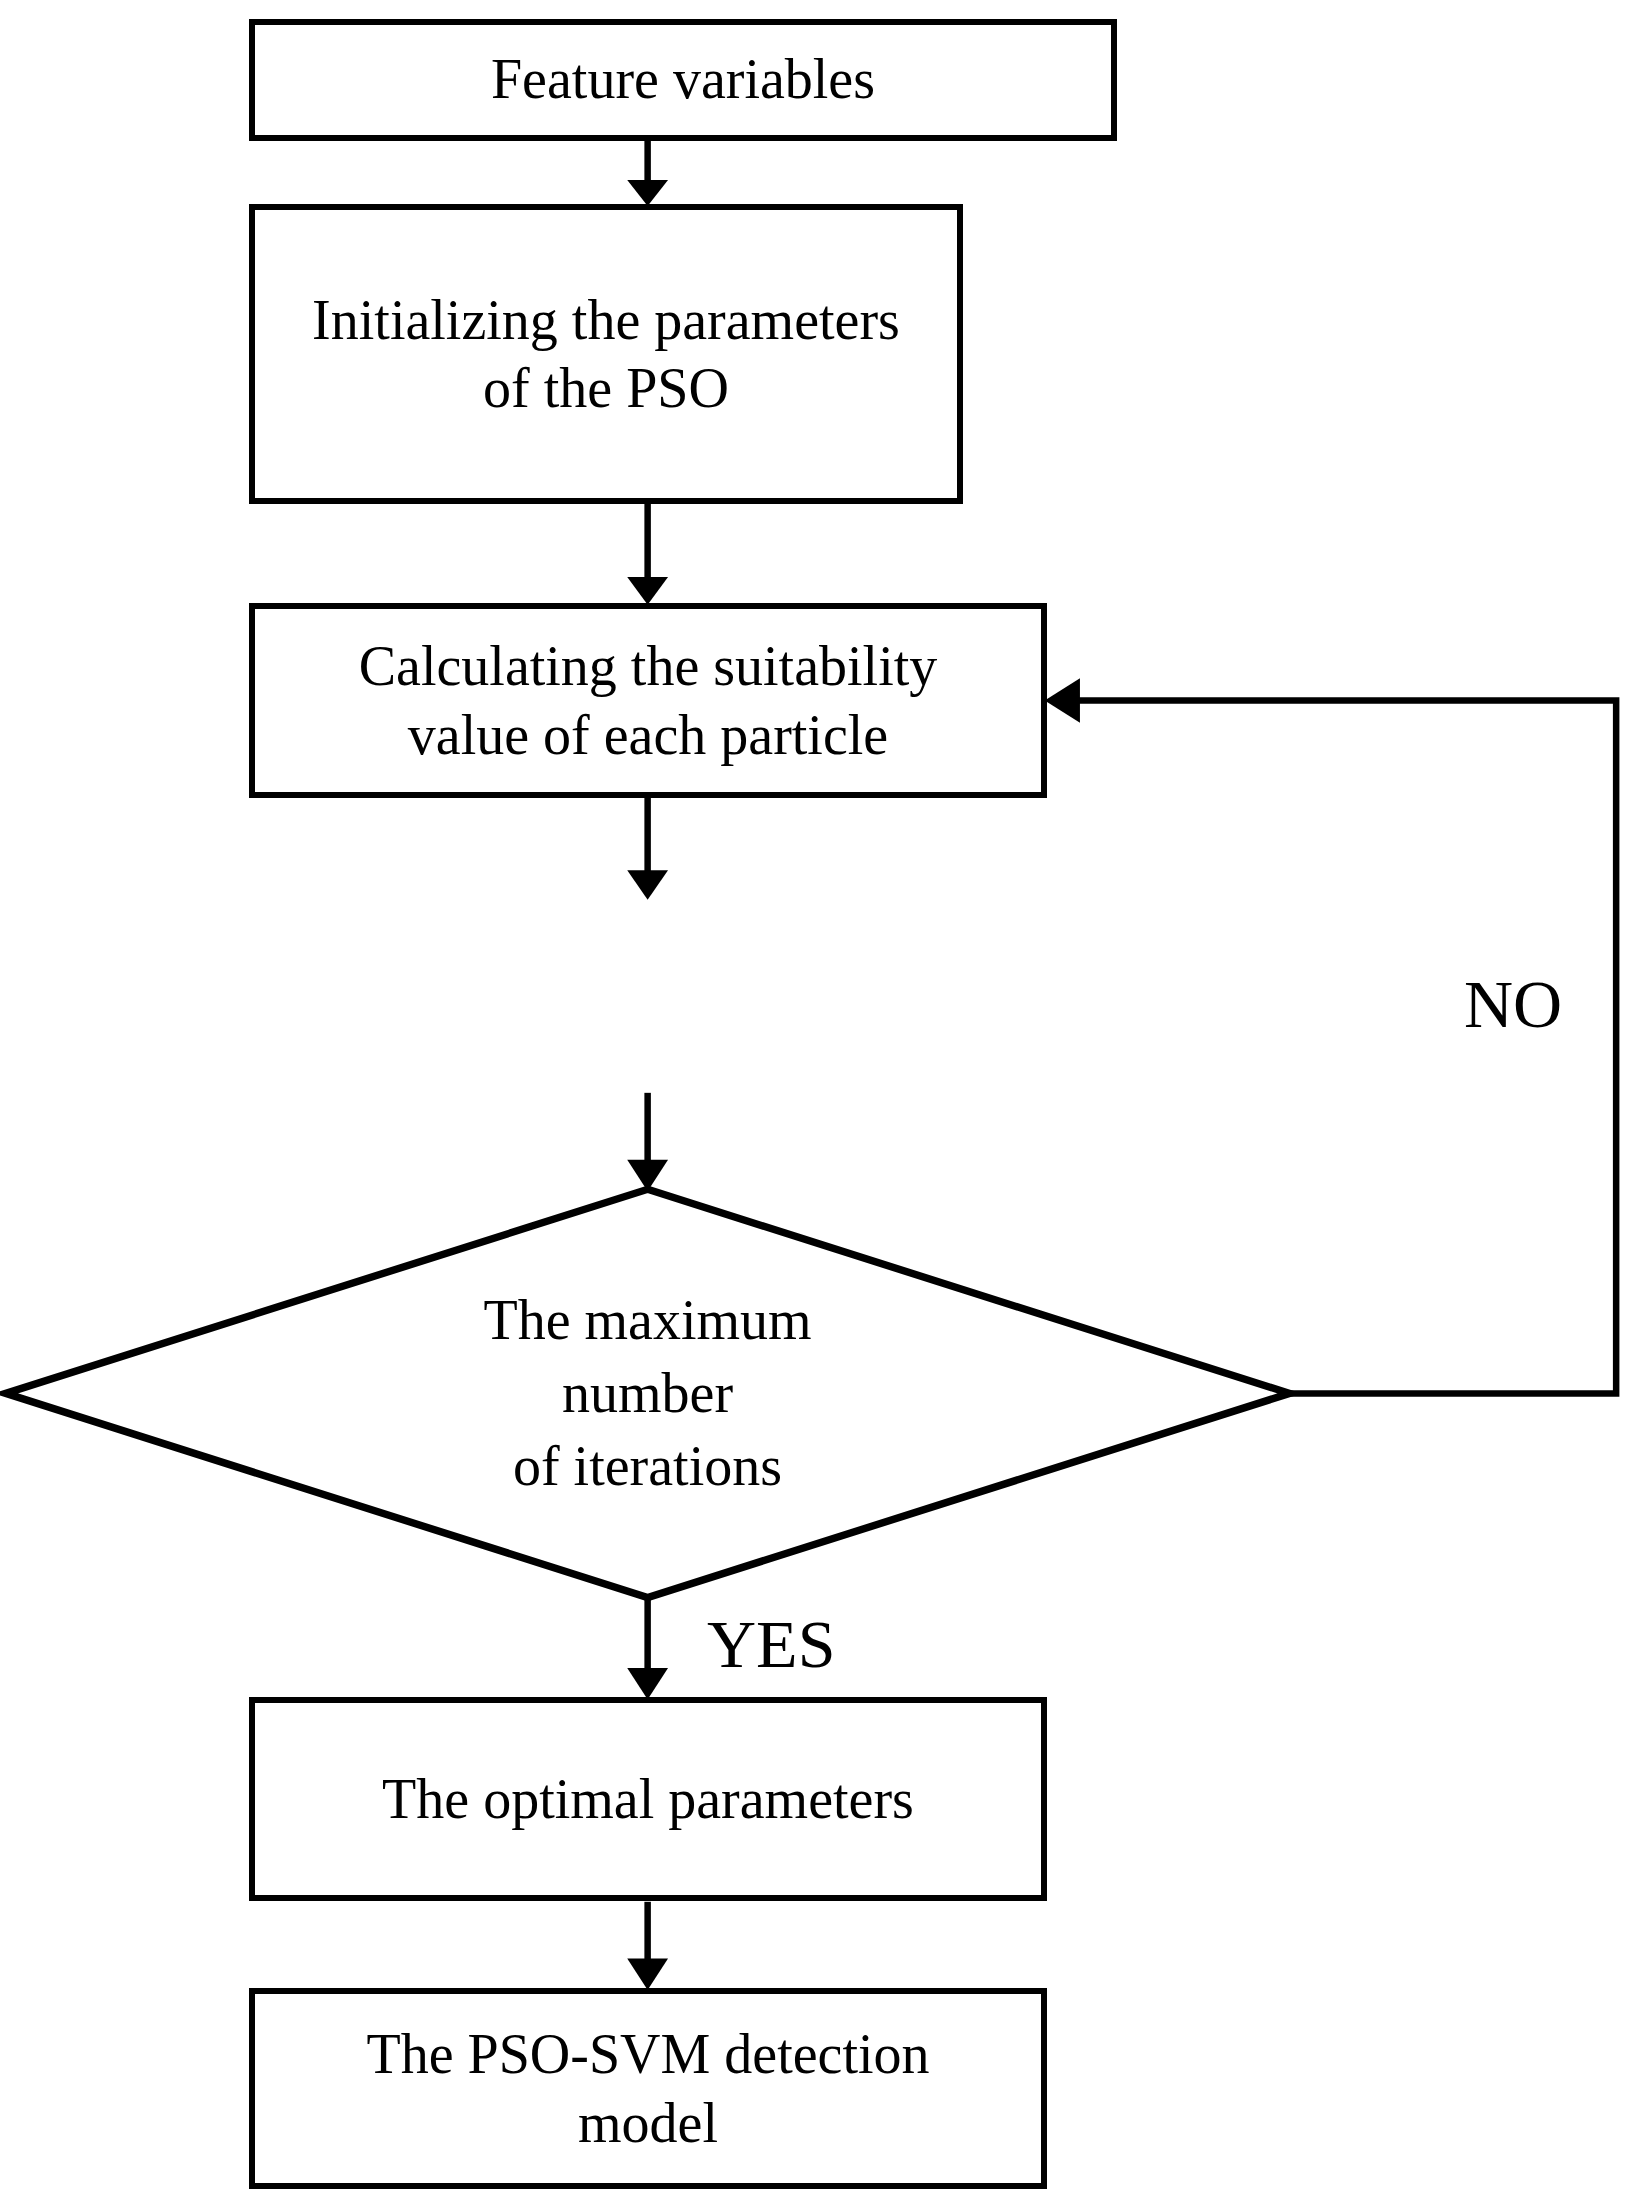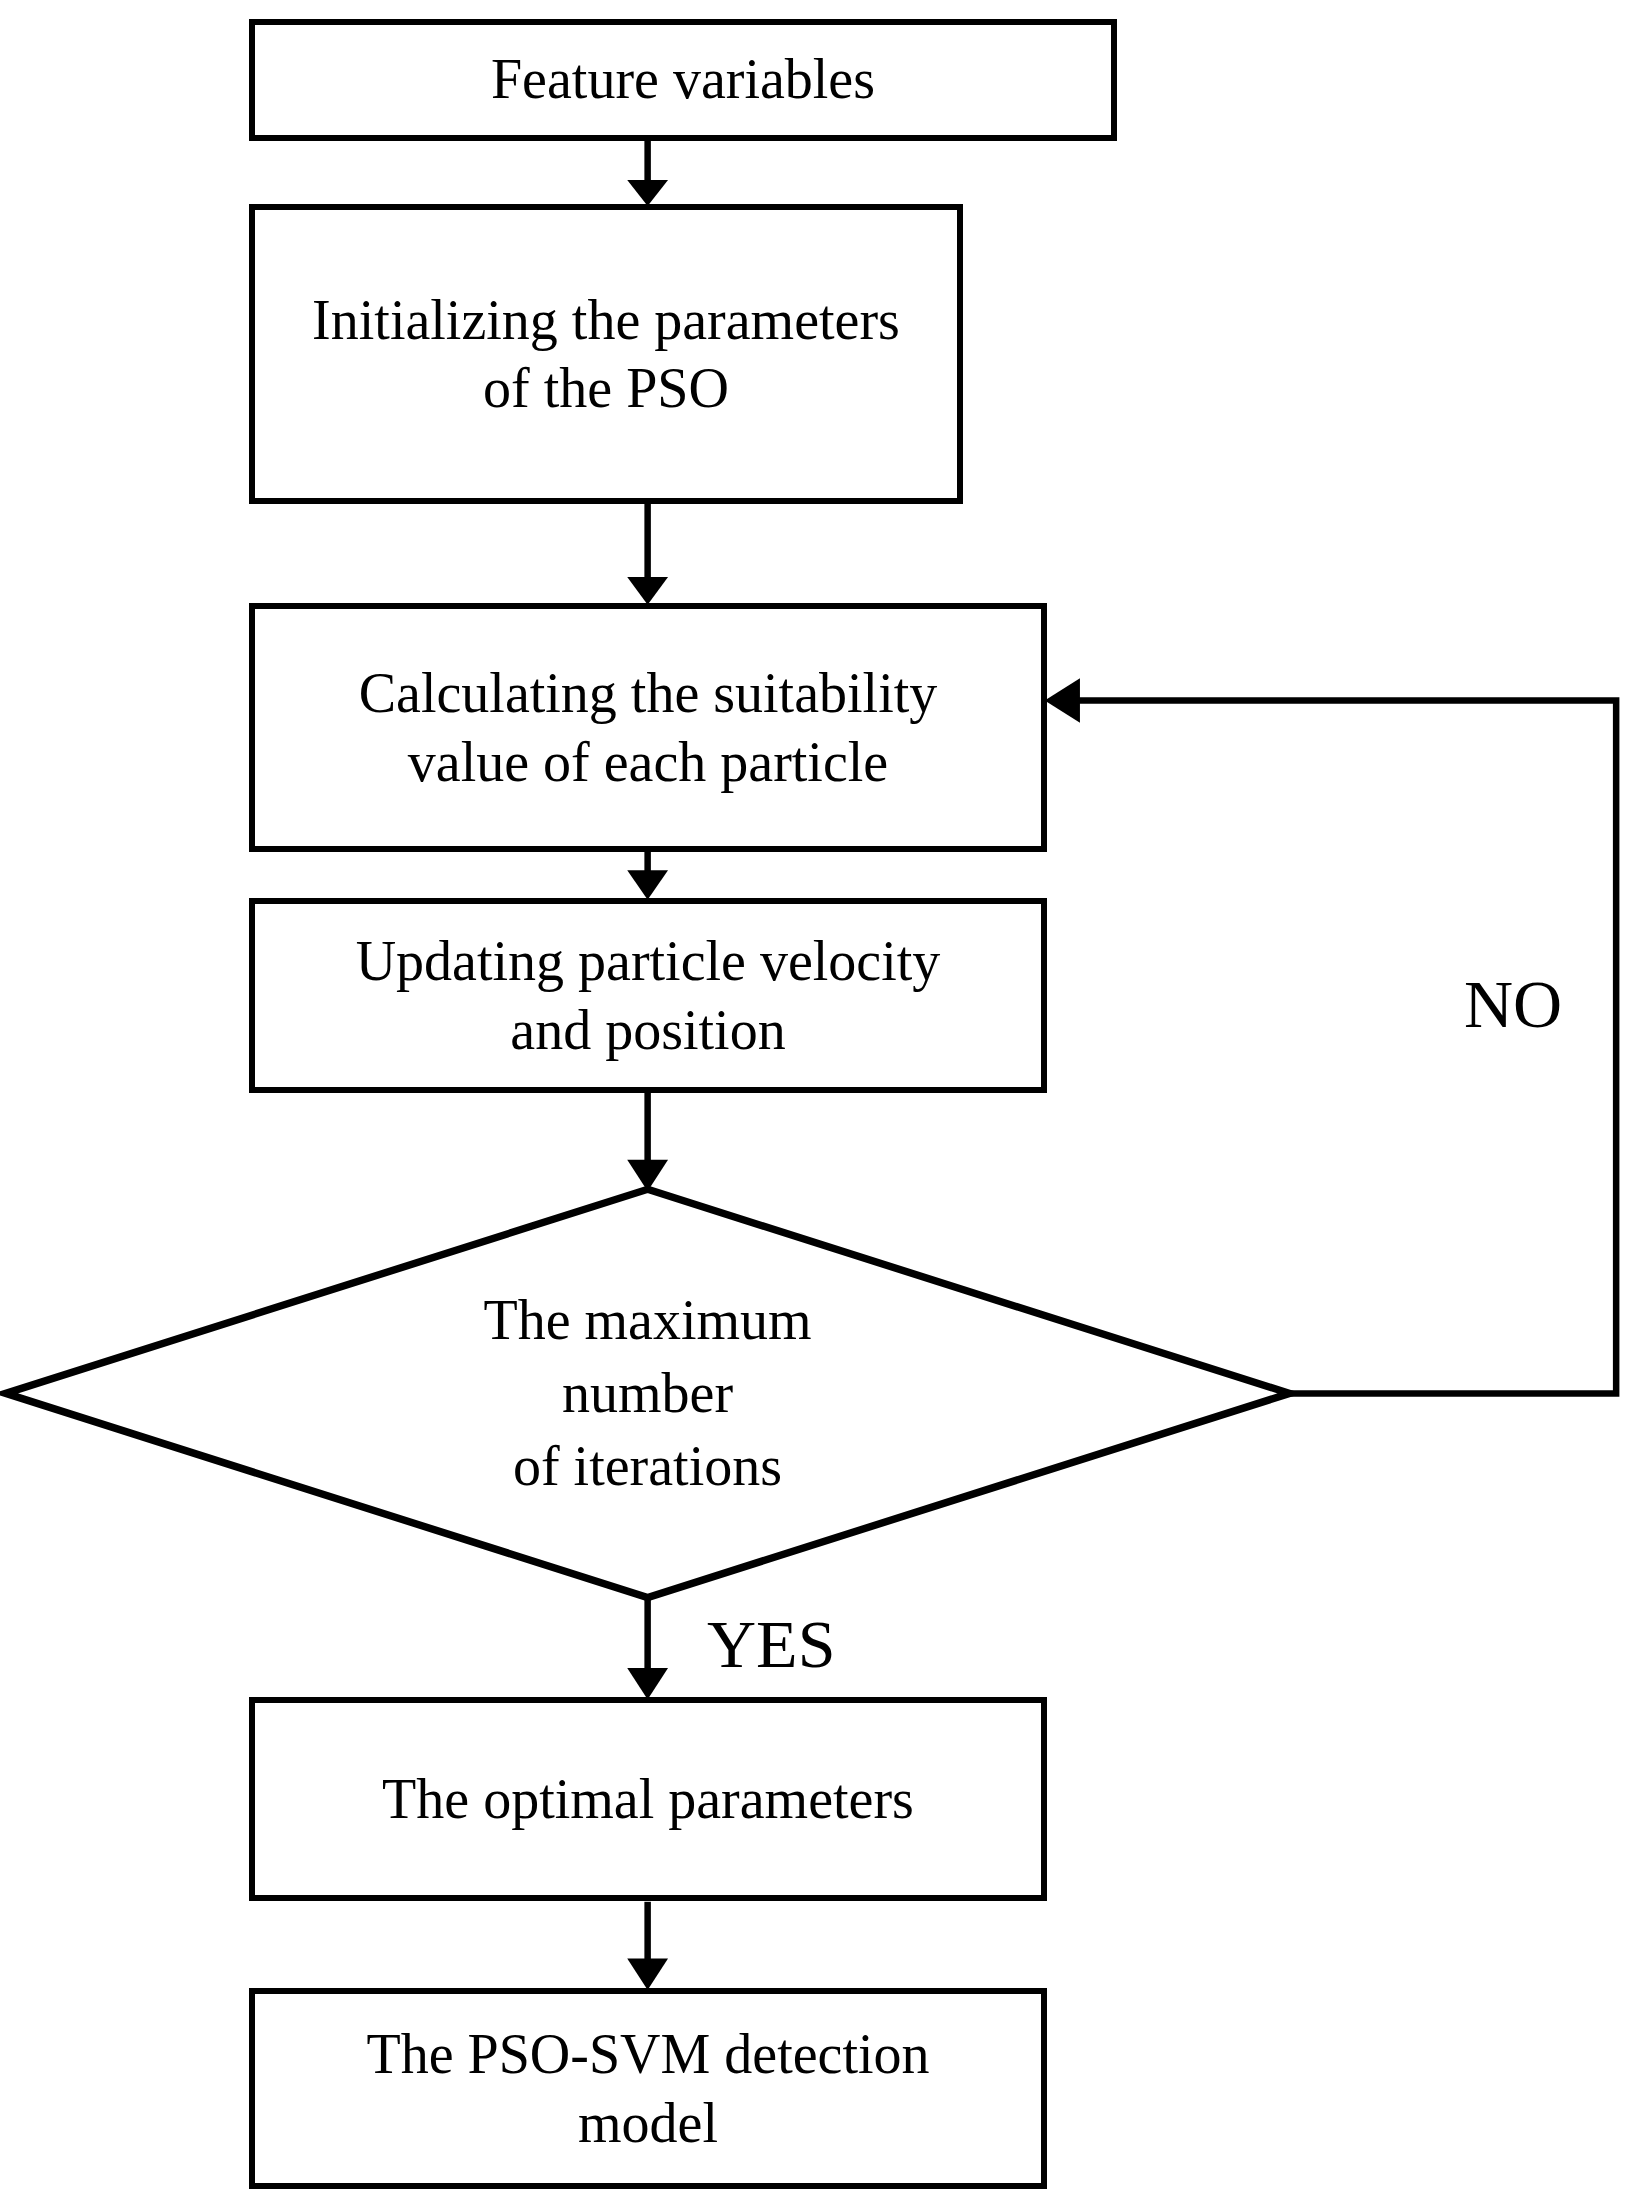--- a/index.html
+++ b/index.html
@@ -111,29 +111,25 @@
 
   <div class="node-box" style="left:249px; top:18.6px; width:868px; height:122px;">
     <span class="node-label">Feature variables</span>
   </div>
 
   <div class="node-box" style="left:249px; top:204px; width:714px; height:300px;">
     <span class="node-label">Initializing the parameters
 of the PSO</span>
   </div>
 
-  <div class="node-box" style="left:249px; top:603px; width:798px; height:249px;">
+  <div class="node-box" style="left:249px; top:603px; width:798px; height:195px;">
     <span class="node-label">Calculating the suitability
 value of each particle</span>
   </div>
 
-  <div class="node-box" style="left:249px; top:898px; width:798px; height:195px;">
-    <span class="node-label">Updating particle velocity
-and position</span>
-  </div>
 
   <div class="decision" style="left:323px; top:1245px; width:649px; height:297px;">
     <span class="node-label">The maximum
 number
 of iterations</span>
   </div>
 
   <div class="node-box" style="left:249px; top:1697px; width:798px; height:204px;">
     <span class="node-label">The optimal parameters</span>
   </div>

